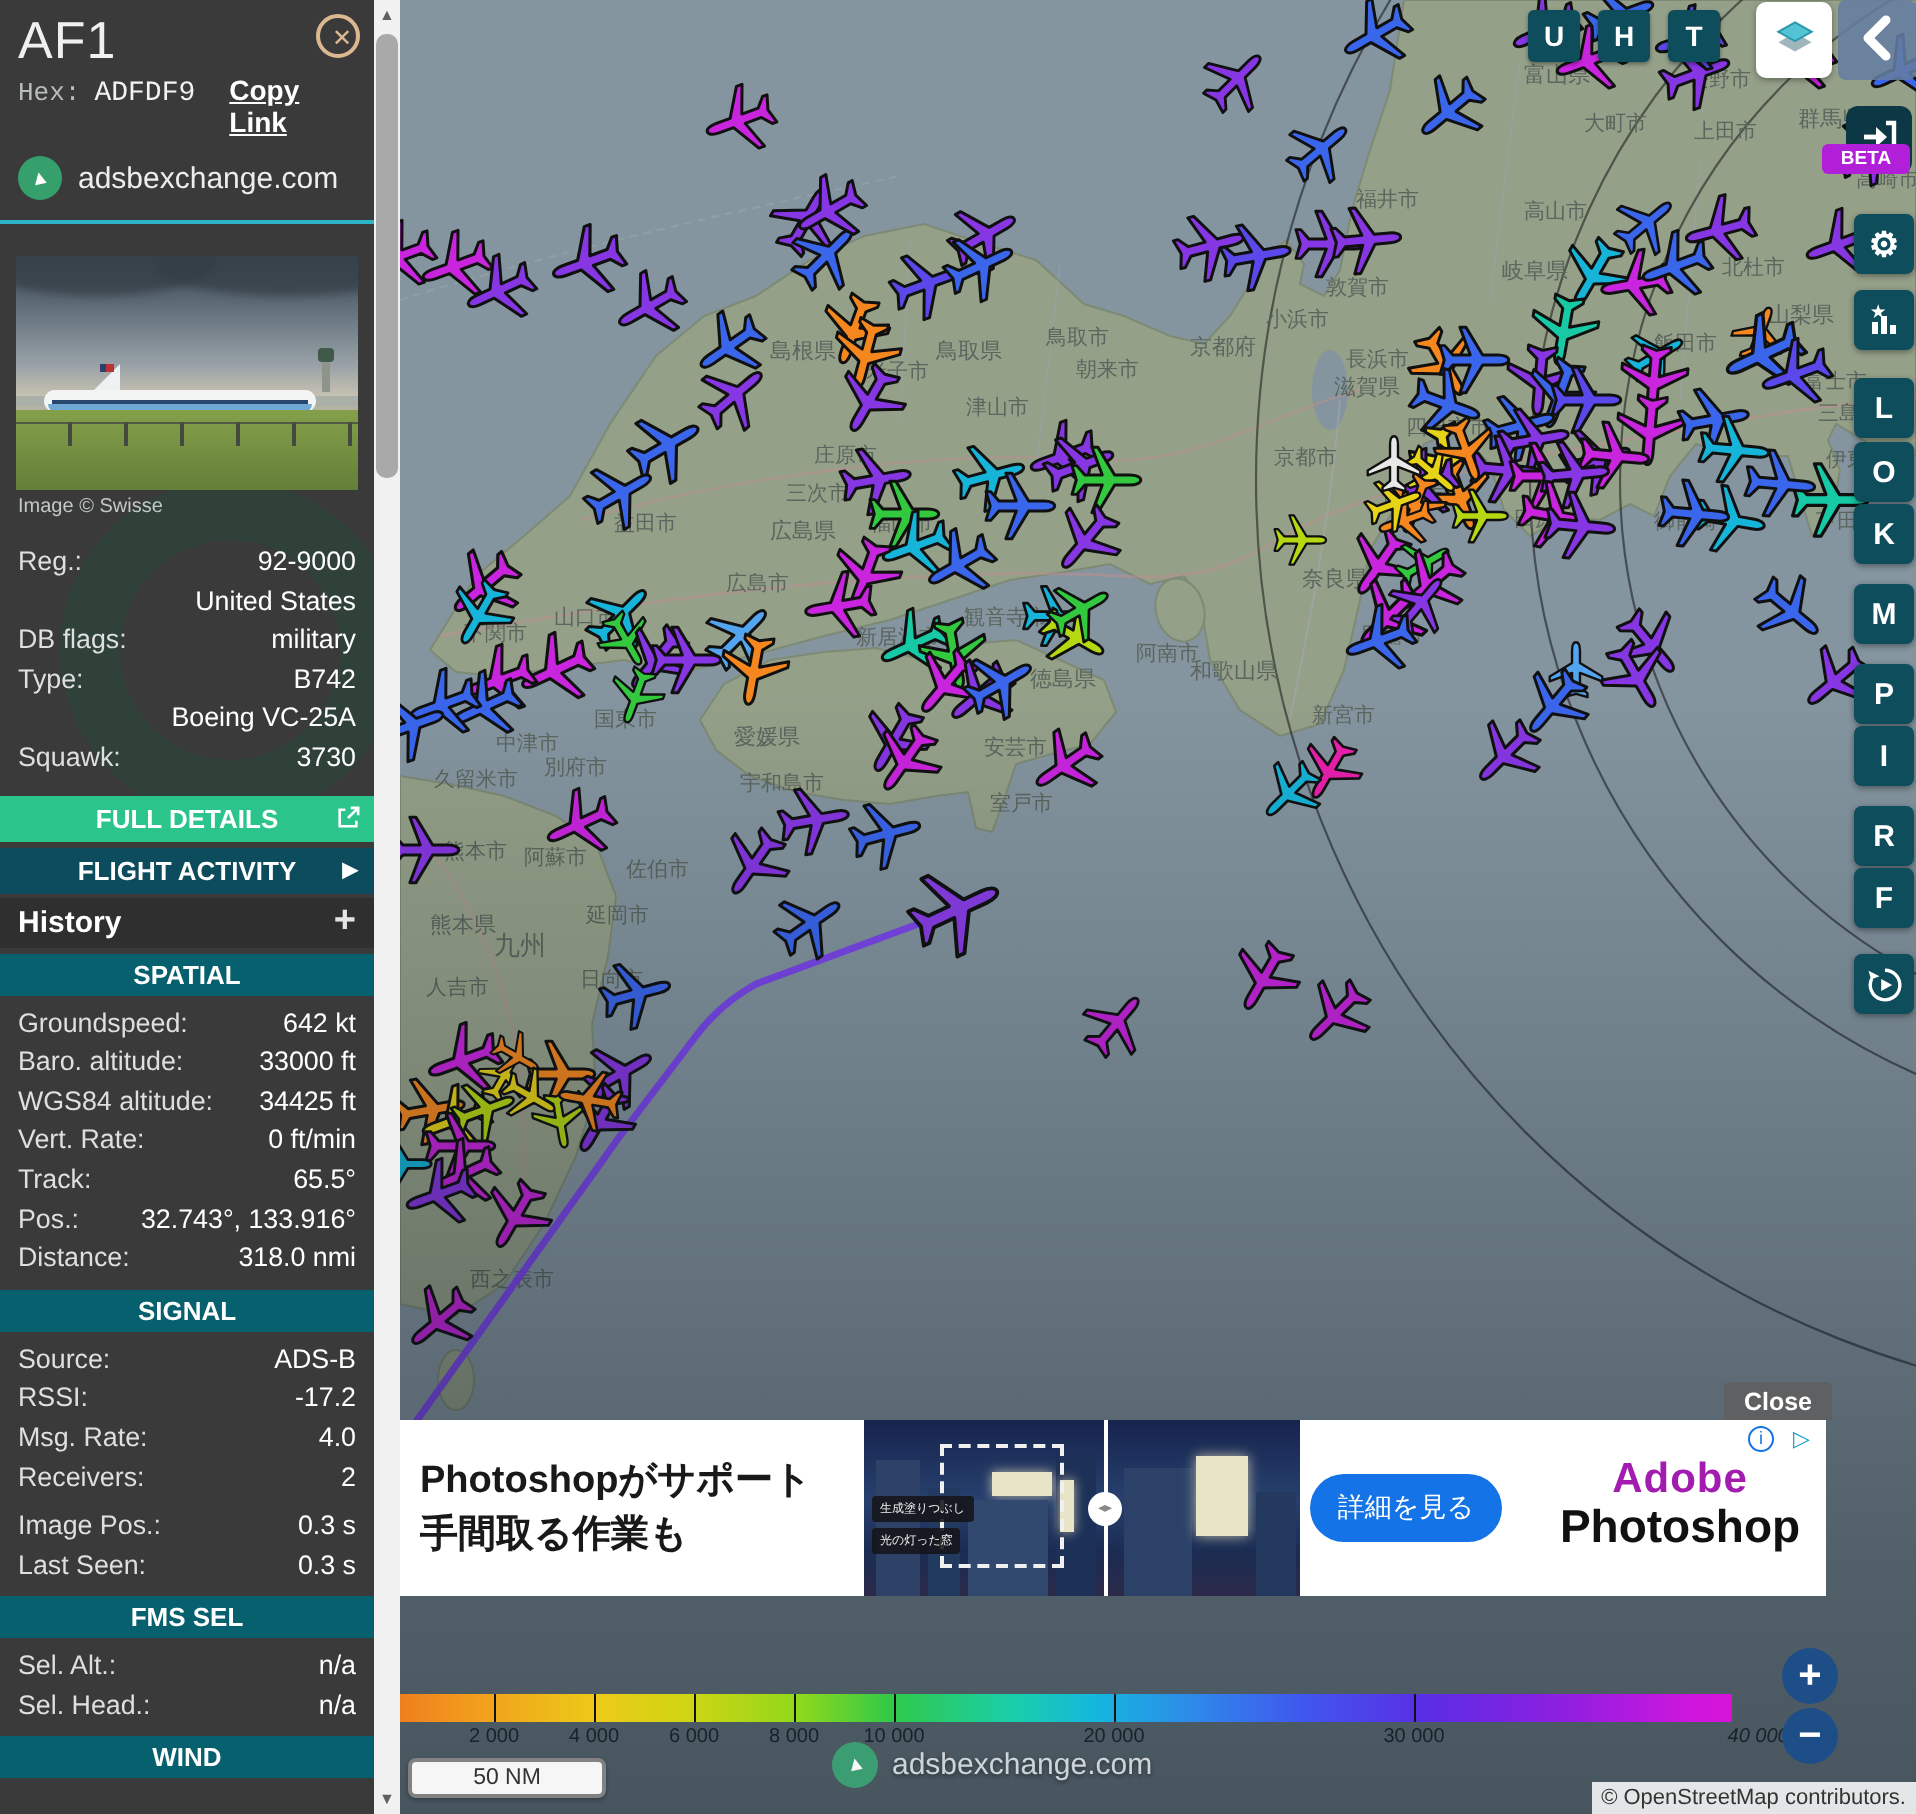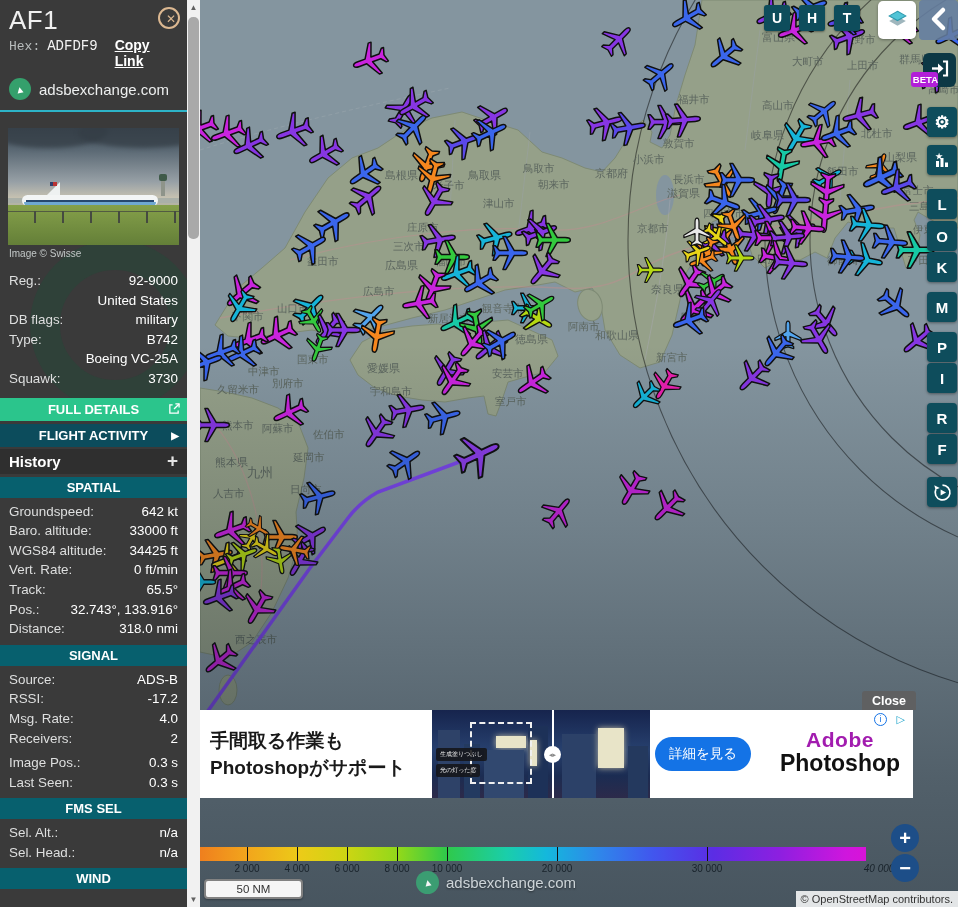--- a/index.html
+++ b/index.html
@@ -64,21 +64,21 @@
 
   
   #map{position:absolute;left:200px;top:0;width:758px;height:907px;background:#8a9aa4;overflow:hidden;}
   #mapsvg{position:absolute;left:0;top:0;}
   #map-dim{position:absolute;inset:0;background:linear-gradient(180deg,rgba(10,20,30,0) 38%,rgba(10,20,30,.16) 58%,rgba(12,22,32,.42) 86%,rgba(12,22,32,.5) 100%);pointer-events:none;z-index:5;}
   
   .topbtn{position:absolute;top:5px;width:26px;height:26px;background:#0e4d5c;border:none;border-radius:3px;color:#fff;font-weight:bold;font-size:14px;z-index:20;box-shadow:0 1px 2px rgba(0,0,0,.4);cursor:pointer;}
   #btn-layers{position:absolute;left:678px;top:1px;width:38px;height:38px;background:#fff;border:none;border-radius:5px;z-index:20;box-shadow:0 1px 3px rgba(0,0,0,.35);cursor:pointer;display:flex;align-items:center;justify-content:center;}
   #btn-collapse{position:absolute;left:719px;top:0;width:39px;height:40px;background:rgba(100,125,160,.88);border:none;border-radius:4px;z-index:20;cursor:pointer;display:flex;align-items:center;justify-content:center;}
   #btn-login{position:absolute;left:723px;top:53px;width:33px;height:34px;background:#0c3845;border:none;border-radius:6px;z-index:20;cursor:pointer;display:flex;align-items:center;justify-content:center;}
-  #beta-badge{position:absolute;left:711px;top:72px;width:27px;height:15px;background:#b21fd8;border-radius:3px;color:#fff;font-size:9.5px;font-weight:bold;text-align:right;line-height:15px;z-index:21;}
+  #beta-badge{position:absolute;left:711px;top:72px;width:44px;height:15px;background:#b21fd8;border-radius:3px;color:#fff;font-size:9.5px;font-weight:bold;text-align:center;line-height:15px;z-index:21;}
   .railbtn{position:absolute;right:1px;width:30px;height:30px;background:#0e4d5c;border:none;border-radius:4px;color:#fff;font-weight:bold;font-size:15px;z-index:20;box-shadow:0 1px 3px rgba(0,0,0,.4);display:flex;align-items:center;justify-content:center;padding:0;cursor:pointer;}
   
   #ad-close{position:absolute;left:662px;top:691px;width:54px;height:19px;background:rgba(95,95,95,.9);color:#fff;font-size:12.5px;font-weight:bold;border:none;border-radius:3px 3px 0 0;z-index:26;cursor:pointer;padding:0;}
   #ad{position:absolute;left:0;top:710px;width:713px;height:88px;background:#fff;z-index:25;}
   #ad-headline{position:absolute;left:10px;top:17px;width:225px;font-weight:bold;color:#191919;font-size:19px;line-height:27px;}
   #ad-img{position:absolute;left:232px;top:0;width:218px;height:88px;background:linear-gradient(180deg,#16244d 0%,#27406e 45%,#1b2c52 75%,#2c2a4a 100%);overflow:hidden;}
   .bldg{position:absolute;background:#2e4268;}
   .bldg.lit{background:#e8e4c8;box-shadow:0 0 6px rgba(255,240,190,.7);}
   #ad-split{position:absolute;left:120px;top:0;width:2px;height:88px;background:#fff;}
   #ad-handle{position:absolute;left:112px;top:36px;width:17px;height:17px;border-radius:50%;background:#fff;color:#888;font-size:7px;text-align:center;line-height:17px;z-index:2;}
@@ -581,22 +581,22 @@
             <path d="M9 2 a7 7 0 1 1 -6.3 4" fill="none" stroke="#fff" stroke-width="1.6"></path>
             <path d="M1.2 2.2 l1.2 4.2 4-1.6z" fill="#fff"></path>
             <path d="M7.2 6.2 l5.2 2.8 -5.2 2.8z" fill="#fff"></path>
           </svg>
         </button>
       </div>
 
     <button id="ad-close">Close</button>
     <div id="ad">
       <div id="ad-headline">
+        <div>Photoshopがサポート</div>
         <div>手間取る作業も</div>
-        <div>Photoshopがサポート</div>
       </div>
       <div id="ad-img">
         <div class="bldg" style="left:6px;top:20px;width:22px;height:68px;"></div>
         <div class="bldg" style="left:32px;top:34px;width:16px;height:54px;background:#233a60;"></div>
         <div class="bldg lit" style="left:64px;top:26px;width:30px;height:12px;"></div>
         <div class="bldg" style="left:52px;top:40px;width:40px;height:48px;background:#31486f;"></div>
         <div class="bldg" style="left:96px;top:16px;width:20px;height:72px;background:#1d3158;"></div>
         <div class="bldg lit" style="left:98px;top:30px;width:7px;height:26px;"></div>
         <div class="bldg" style="left:130px;top:24px;width:34px;height:64px;background:#2c4168;"></div>
         <div class="bldg lit" style="left:166px;top:18px;width:26px;height:40px;"></div>

